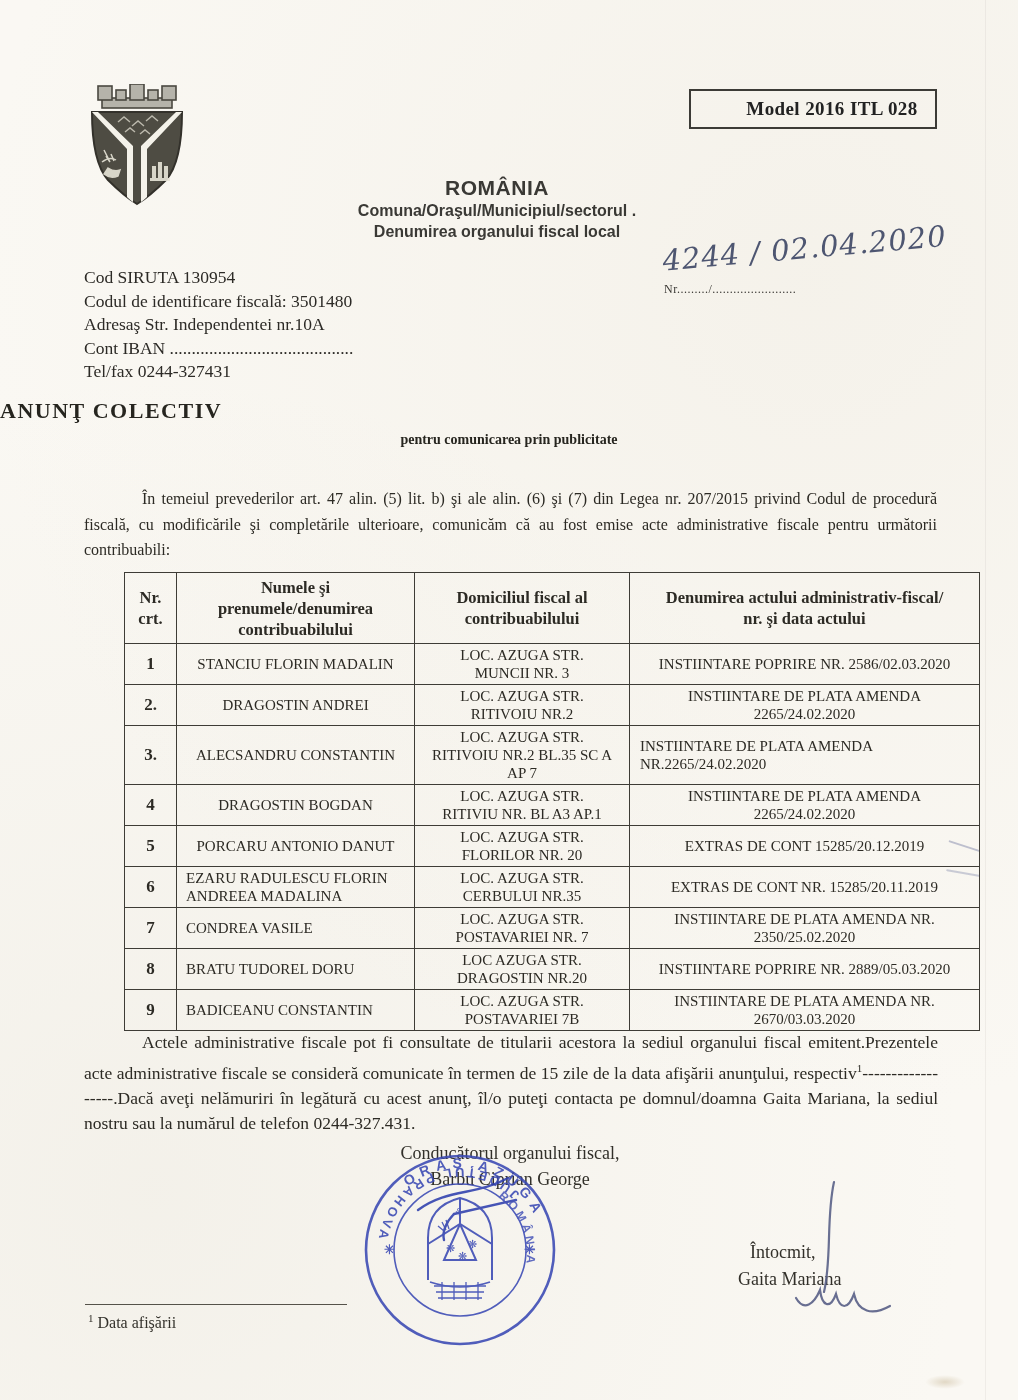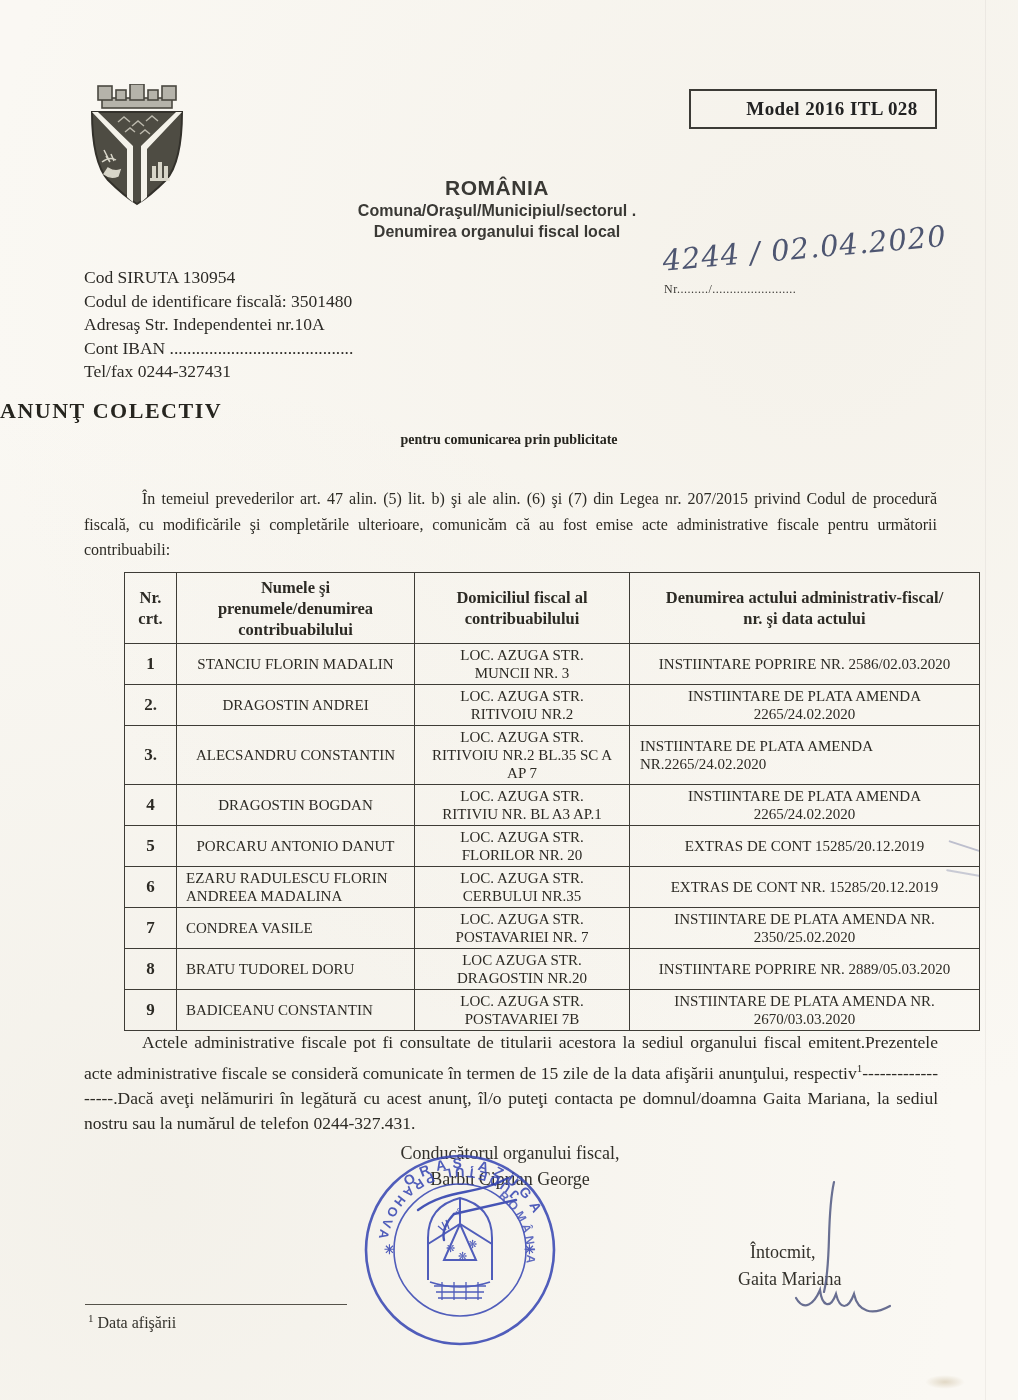--- a/index.html
+++ b/index.html
@@ -226,21 +226,21 @@
         <td class="cell-dom">LOC. AZUGA STR.
 FLORILOR NR. 20</td>
         <td class="cell-act">EXTRAS DE CONT 15285/20.12.2019</td>
       </tr>
       <tr>
         <td class="cell-nr">6</td>
         <td class="cell-name">EZARU RADULESCU FLORIN
 ANDREEA MADALINA</td>
         <td class="cell-dom">LOC. AZUGA STR.
 CERBULUI NR.35</td>
-        <td class="cell-act">EXTRAS DE CONT NR. 15285/20.12.2019</td>
+        <td class="cell-act">EXTRAS DE CONT NR. 15285/20.11.2019</td>
       </tr>
       <tr>
         <td class="cell-nr">7</td>
         <td class="cell-name">CONDREA VASILE</td>
         <td class="cell-dom">LOC. AZUGA  STR.
 POSTAVARIEI NR. 7</td>
         <td class="cell-act">INSTIINTARE DE PLATA AMENDA  NR.
 2350/25.02.2020</td>
       </tr>
       <tr>

